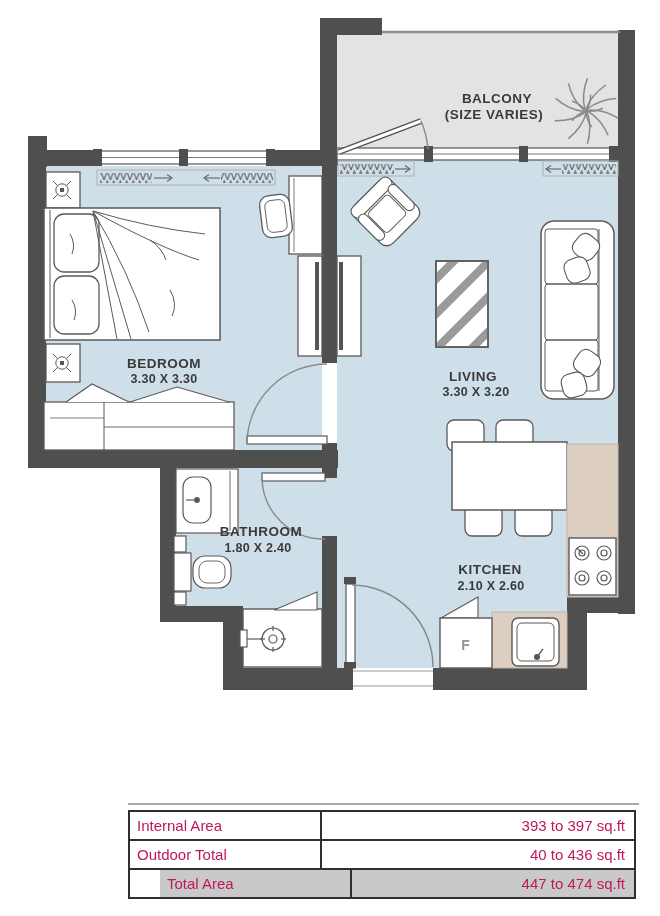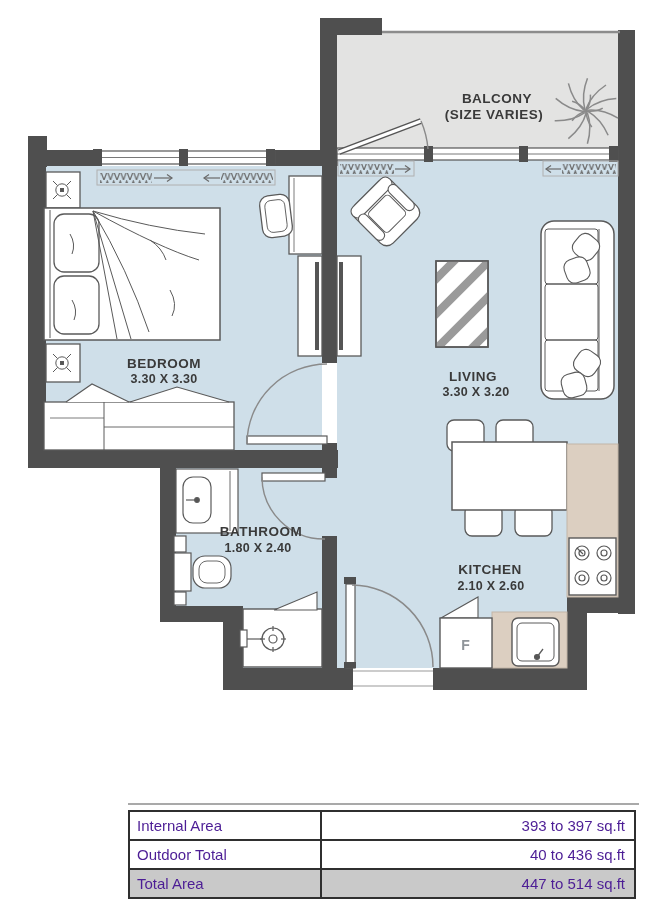--- a/index.html
+++ b/index.html
@@ -6,24 +6,24 @@
   .canvas{position:relative;width:660px;height:916px;background:#fff;overflow:hidden;
           font-family:"Liberation Sans",sans-serif;}
   svg{position:absolute;left:0;top:0;}
   svg text{font-family:"Liberation Sans",sans-serif;fill:#3a3a3a;font-weight:bold;}
   .room-label{font-size:13.5px;letter-spacing:.5px;}
   .room-dims{font-size:12.5px;letter-spacing:.3px;}
   .fridge-letter{font-size:14px;fill:#8f9499;letter-spacing:1px;}
   
   .sep-line{position:absolute;left:128px;top:803px;width:511px;height:2px;background:#a9a9a9;}
   .area-table{position:absolute;left:128px;top:810px;width:504px;
-              border:2px solid #2f2f2f;font-size:15px;color:#4c1d95;}
+              border:2px solid #2f2f2f;font-size:15px;color:#be185d;}
   .area-row{display:flex;height:27px;line-height:27px;border-bottom:2px solid #2f2f2f;background:#fff;}
   .area-row:last-child{border-bottom:none;}
-  .area-row.total{background:#c9c9c9;}
+  .area-row.total{background:#c9c9c9;margin-left:30px;}
   .area-label{width:183px;border-right:2px solid #2f2f2f;padding-left:7px;}
   .area-value{flex:1;text-align:right;padding-right:9px;}
 </style>
 </head>
 <body>
 
 <div class="canvas">
 
 <svg width="660" height="760" viewBox="0 0 660 760">
   <defs>
@@ -327,17 +327,17 @@
     <div class="area-row">
       <div class="area-label">Internal Area</div>
       <div class="area-value">393 to 397 sq.ft</div>
     </div>
     <div class="area-row">
       <div class="area-label">Outdoor Total</div>
       <div class="area-value">40 to 436 sq.ft</div>
     </div>
     <div class="area-row total">
       <div class="area-label">Total Area</div>
-      <div class="area-value">447 to 514 sq.ft</div>
+      <div class="area-value">447 to 474 sq.ft</div>
     </div>
   </div>
 
 </div>
 
 </body></html>

